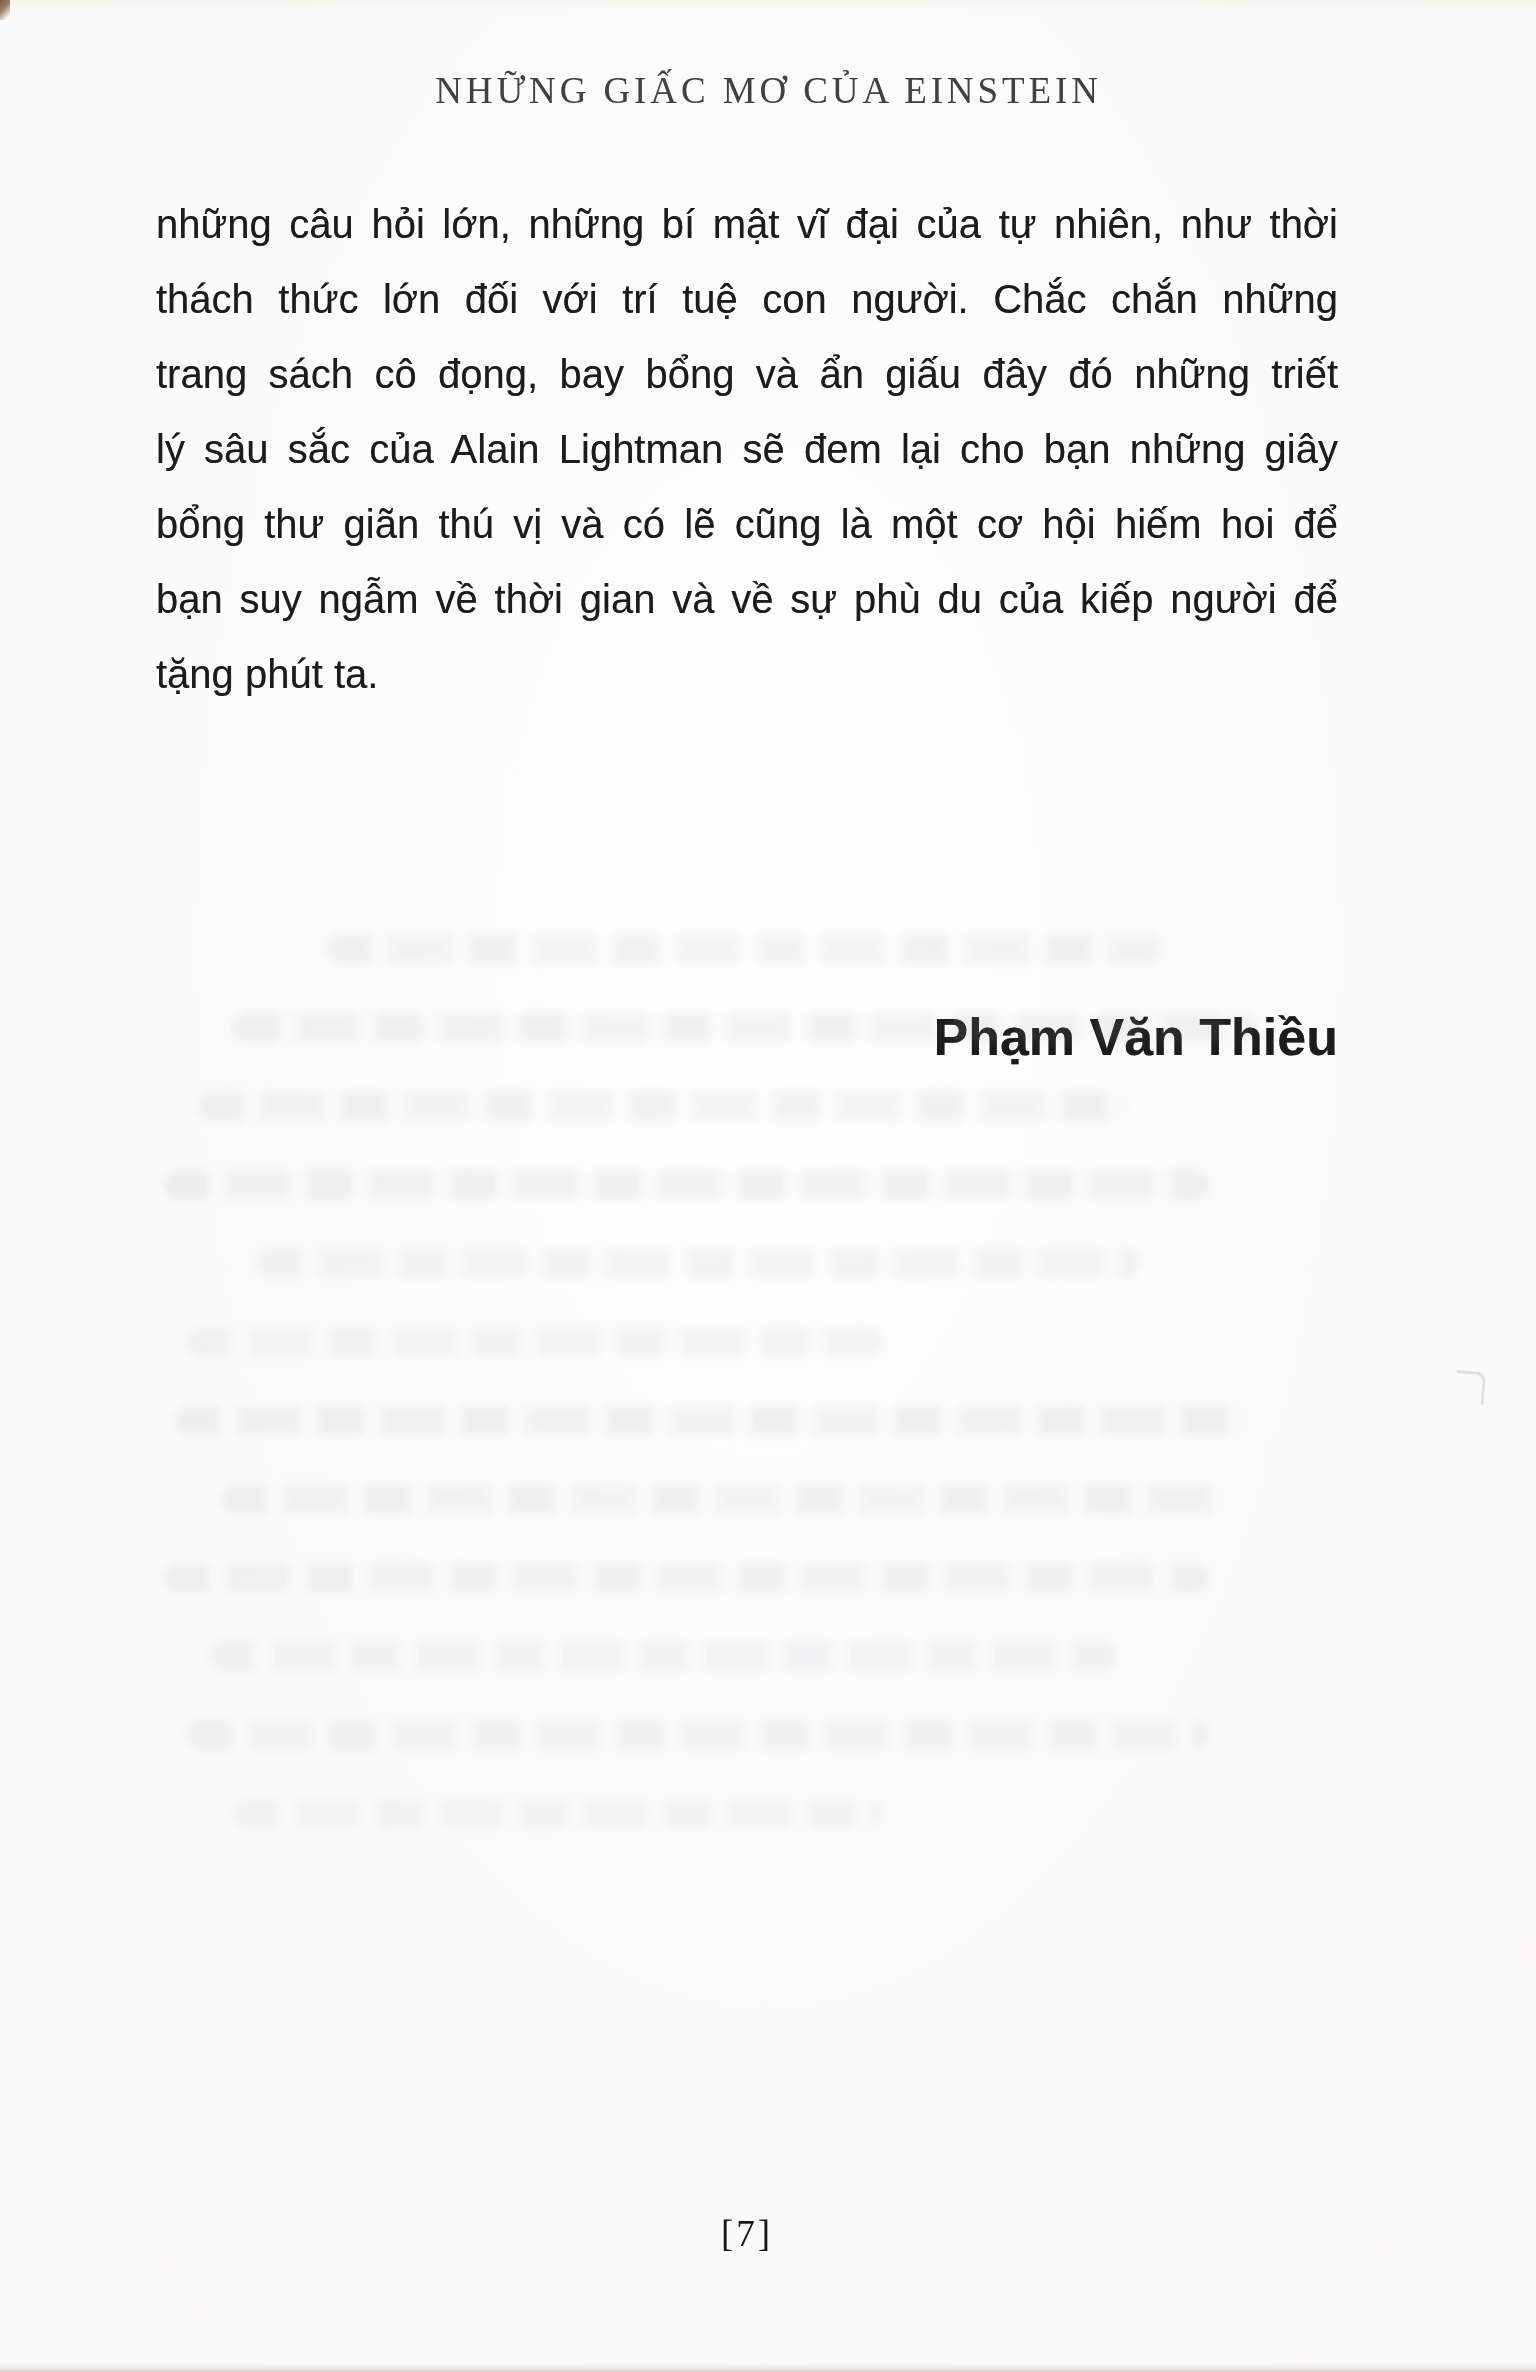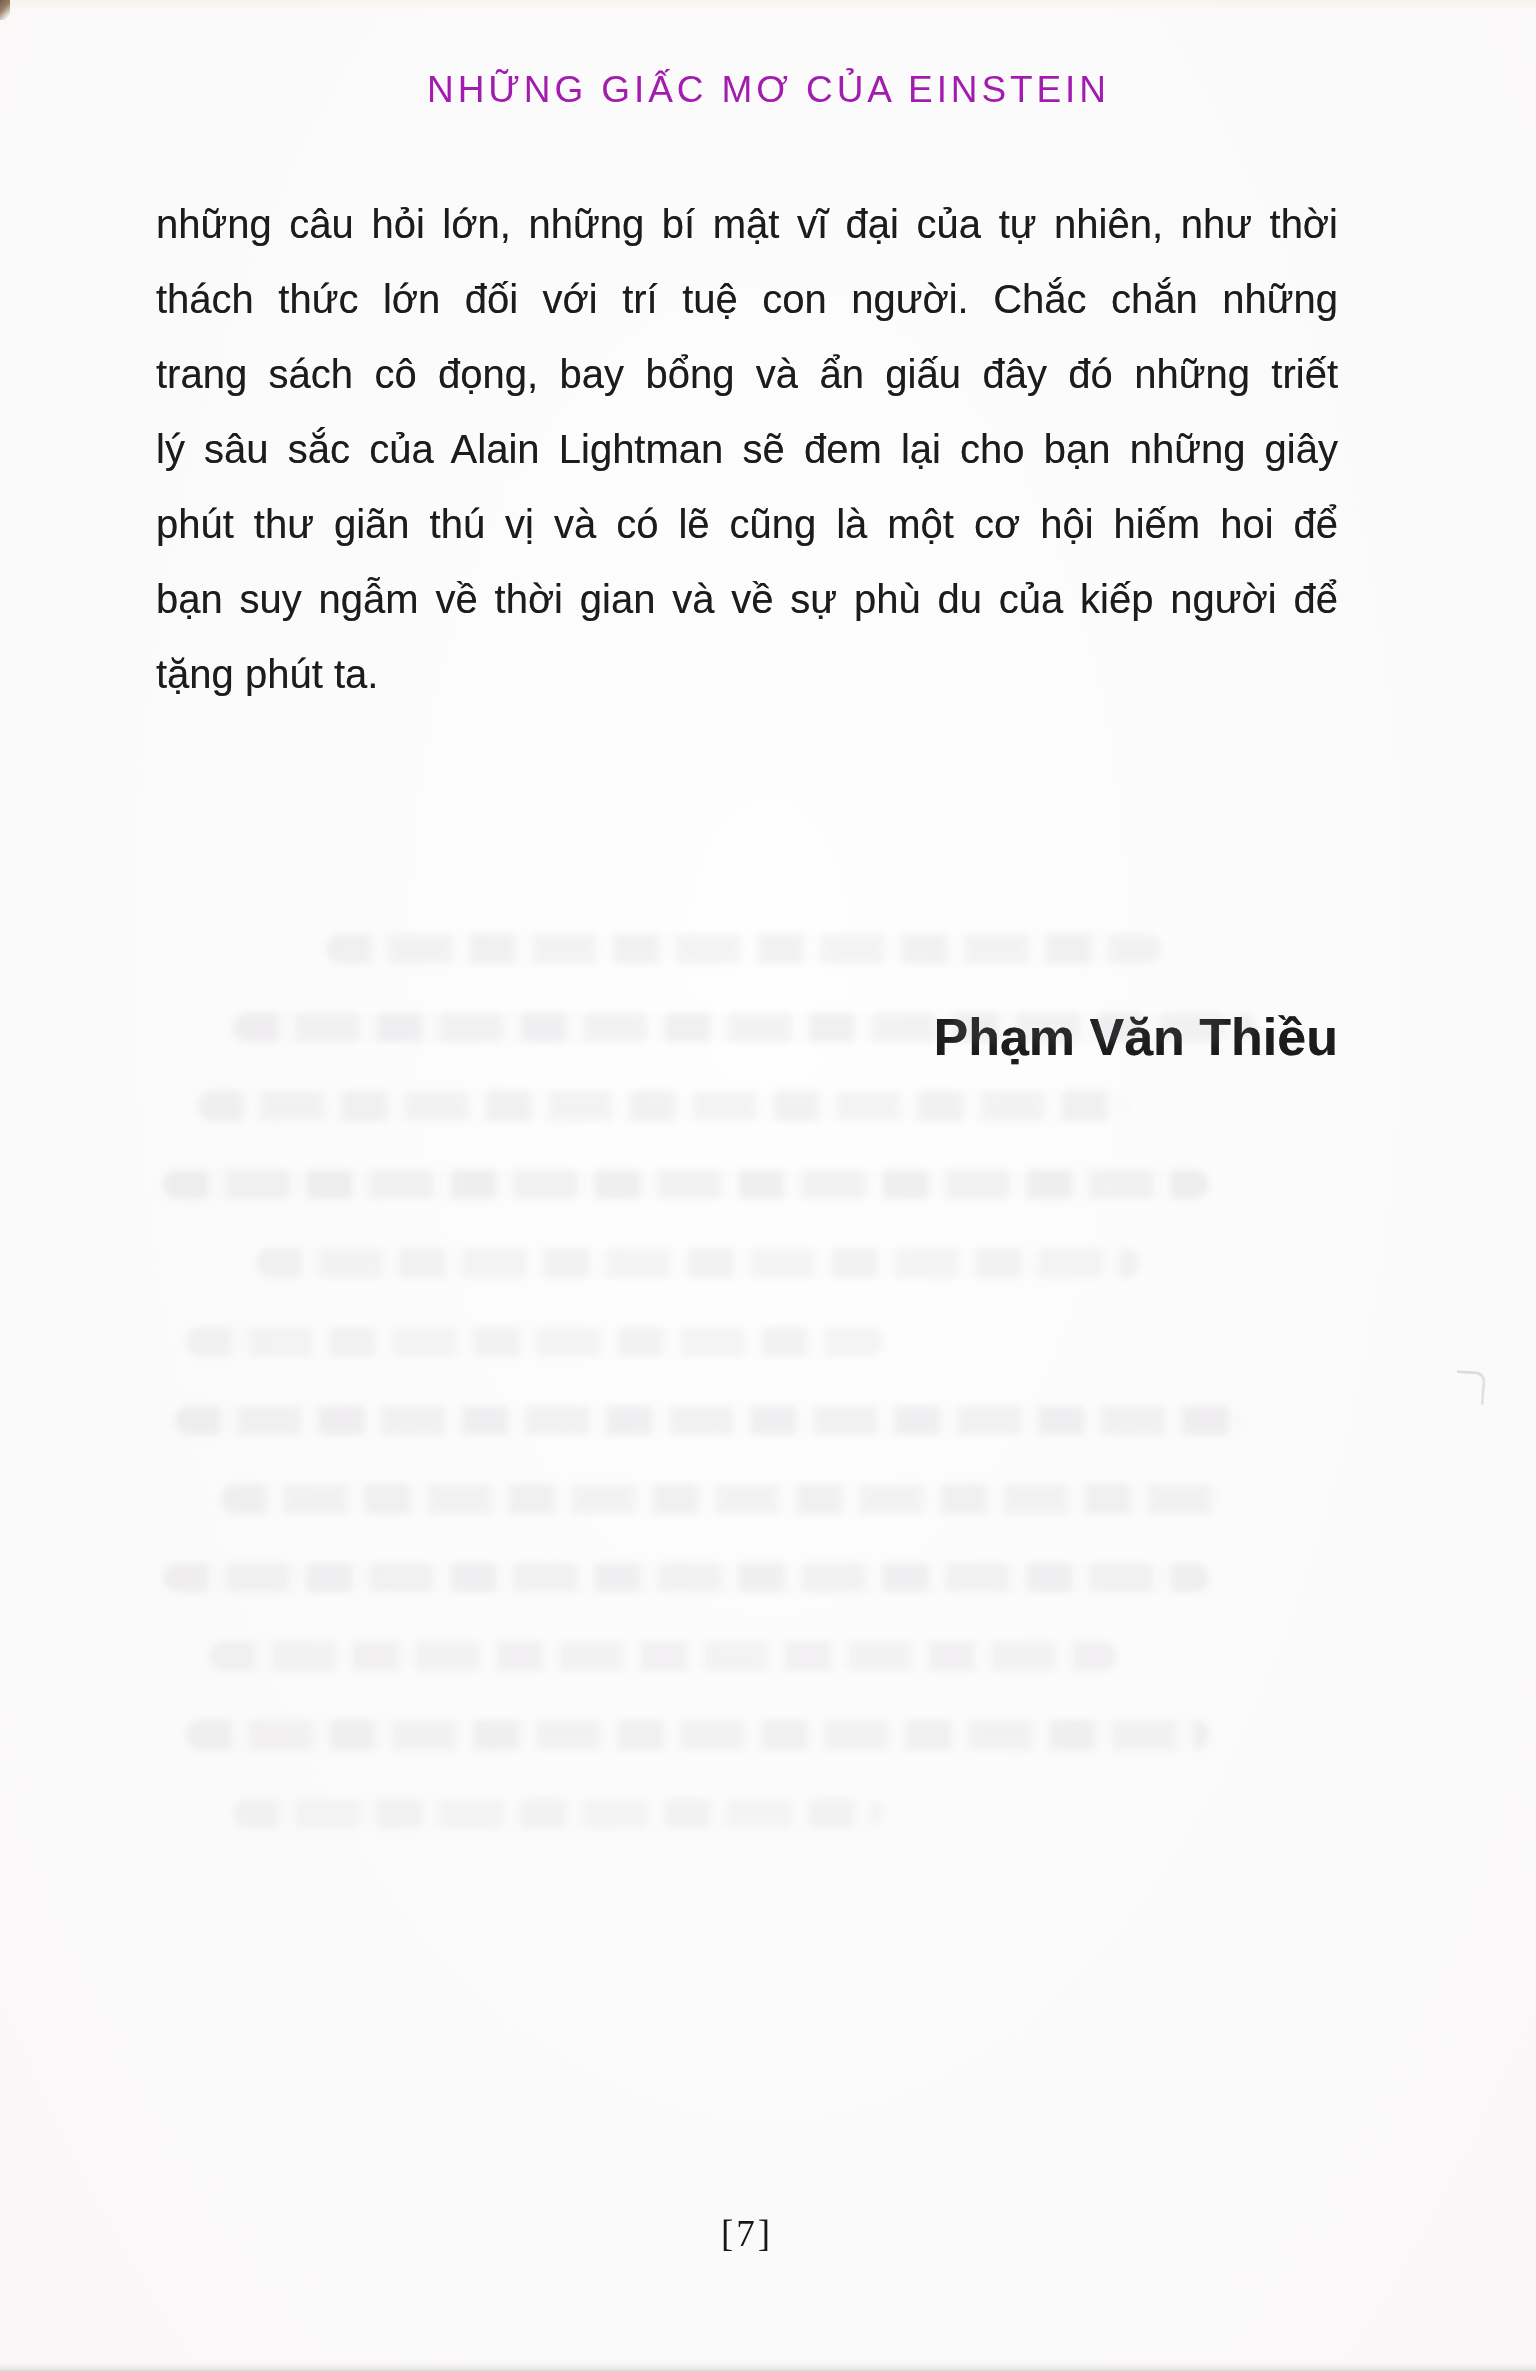--- a/index.html
+++ b/index.html
@@ -56,24 +56,24 @@
     opacity: 0.55;
     transform: rotate(4deg);
   }
 
   .running-header {
     position: absolute;
     left: 0;
     right: 0;
     top: 69px;
     text-align: center;
-    font-family: Liberation Sans, sans-serif;
+    font-family: Liberation Serif, serif;
     font-size: 37px;
     letter-spacing: 3.9px;
-    color: #a21caf;
+    color: #404040;
     white-space: nowrap;
   }
 
   .body-block {
     position: absolute;
     left: 156px;
     width: 1182px;
     top: 187px;
     font-size: 40px;
     line-height: 75px;
@@ -161,21 +161,21 @@
 
   <div class="scan-corner-mark"></div>
 
   <div class="running-header">NHỮNG GIẤC MƠ CỦA EINSTEIN</div>
 
   <div class="body-block">
     <div class="jline">những câu hỏi lớn, những bí mật vĩ đại của tự nhiên, như thời</div>
     <div class="jline">thách thức lớn đối với trí tuệ con người. Chắc chắn những</div>
     <div class="jline">trang sách cô đọng, bay bổng và ẩn giấu đây đó những triết</div>
     <div class="jline">lý sâu sắc của Alain Lightman sẽ đem lại cho bạn những giây</div>
-    <div class="jline">phút thư giãn thú vị và có lẽ cũng là một cơ hội hiếm hoi để</div>
+    <div class="jline">bổng thư giãn thú vị và có lẽ cũng là một cơ hội hiếm hoi để</div>
     <div class="jline">bạn suy ngẫm về thời gian và về sự phù du của kiếp người để</div>
     <div class="lastline">tặng phút ta.</div>
   </div>
 
   <div class="signature">Phạm Văn Thiều</div>
 
   <div class="bleedthrough">
     <div class="ghost-line"></div>
     <div class="ghost-line"></div>
     <div class="ghost-line"></div>

